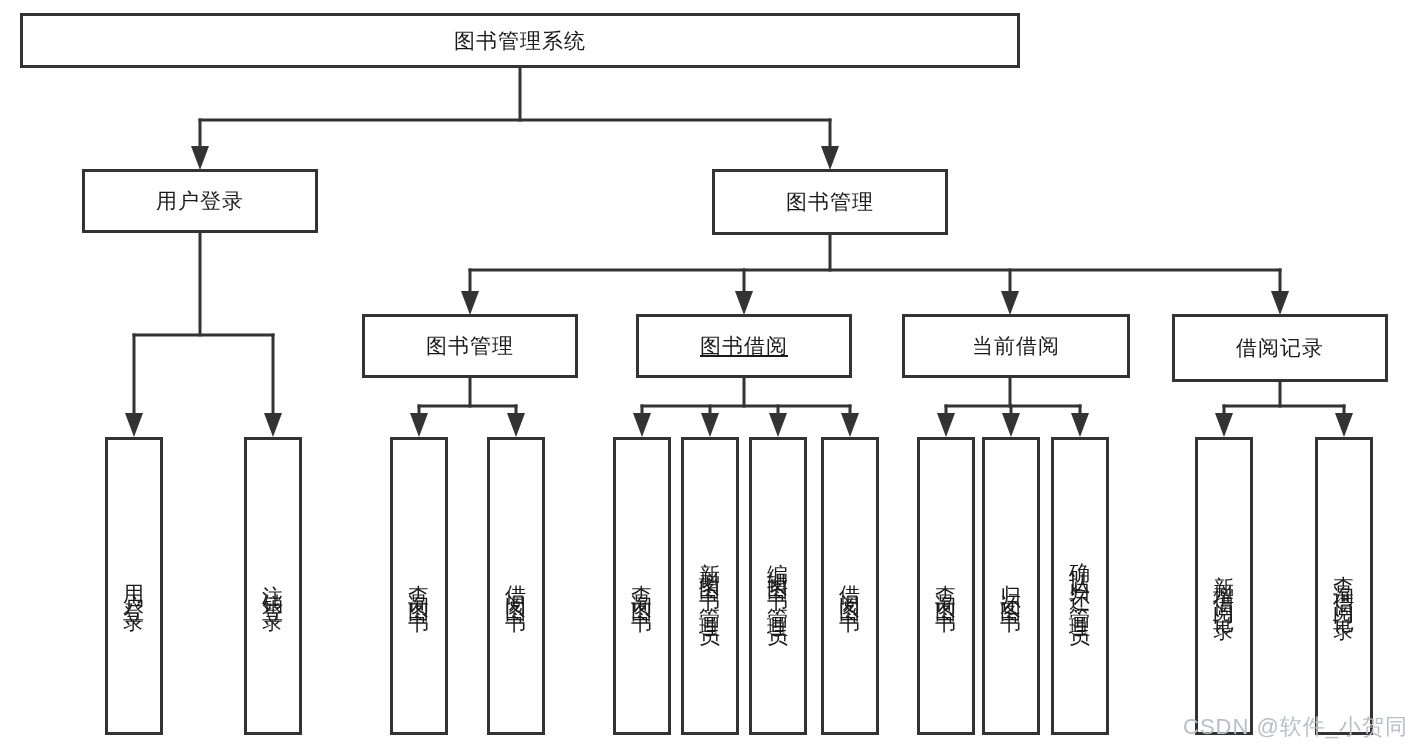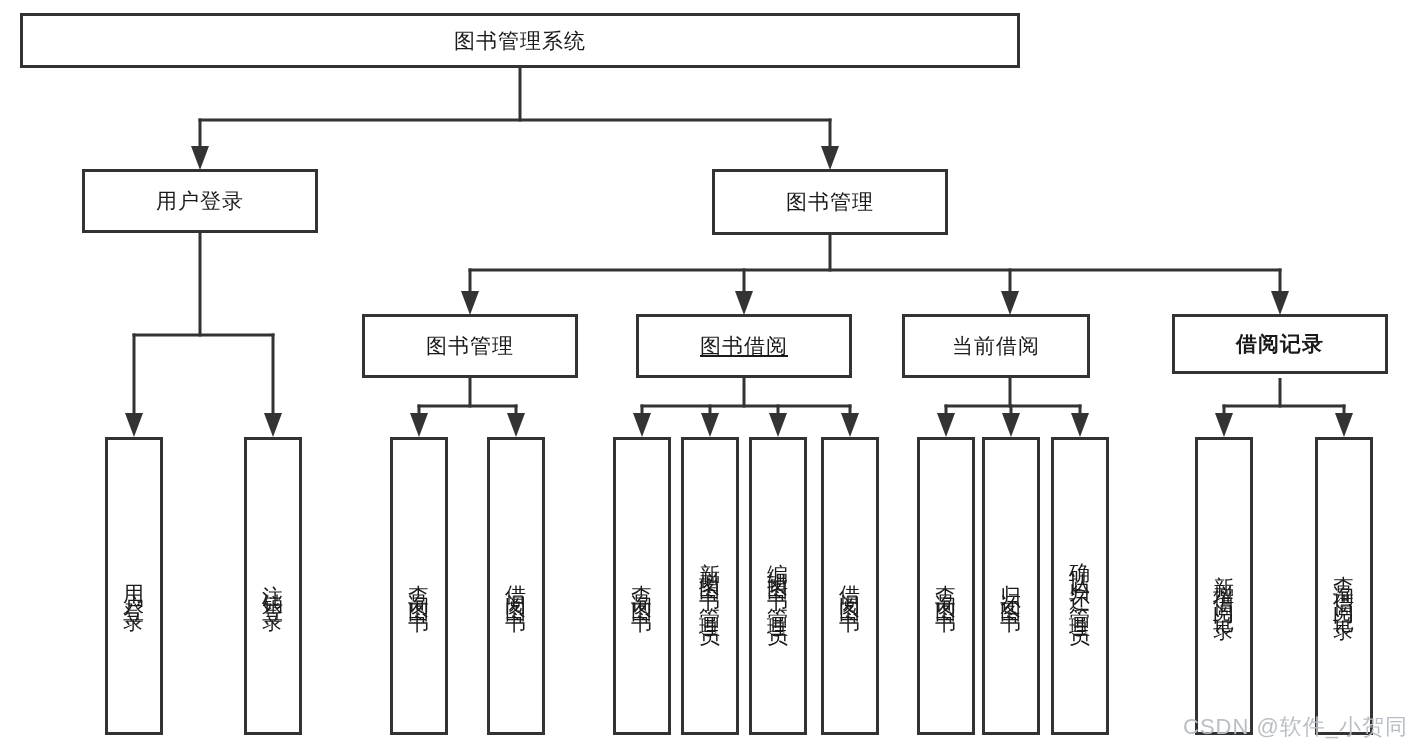--- a/index.html
+++ b/index.html
@@ -139,22 +139,22 @@
     </g>
   </svg>
 
   <div class="node hbox" style="left:20px;top:13px;width:1000px;height:55px;">图书管理系统</div>
 
   <div class="node hbox" style="left:82px;top:169px;width:236px;height:64px;">用户登录</div>
   <div class="node hbox" style="left:712px;top:169px;width:236px;height:66px;">图书管理</div>
 
   <div class="node hbox" style="left:362px;top:314px;width:216px;height:64px;">图书管理</div>
   <div class="node hbox" style="left:636px;top:314px;width:216px;height:64px;text-decoration:underline;">图书借阅</div>
-  <div class="node hbox" style="left:902px;top:314px;width:188px;height:64px;">当前借阅</div>
-  <div class="node hbox" style="left:1172px;top:314px;width:216px;height:60px;font-weight:bold;">借阅记录</div>
+  <div class="node hbox" style="left:902px;top:314px;width:228px;height:64px;">当前借阅</div>
+  <div class="node hbox" style="left:1172px;top:314px;width:216px;height:68px;">借阅记录</div>
 
   <div class="node vbox" style="left:105px;top:437px;width:58px;height:298px;">用户登录</div>
   <div class="node vbox" style="left:244px;top:437px;width:58px;height:298px;">注销登录</div>
 
   <div class="node vbox" style="left:390px;top:437px;width:58px;height:298px;">查询图书</div>
   <div class="node vbox" style="left:487px;top:437px;width:58px;height:298px;">借阅图书</div>
 
   <div class="node vbox" style="left:613px;top:437px;width:58px;height:298px;">查询图书</div>
   <div class="node vbox" style="left:681px;top:437px;width:58px;height:298px;">新增图书（管理员）</div>
   <div class="node vbox" style="left:749px;top:437px;width:58px;height:298px;">编辑图书（管理员）</div>

